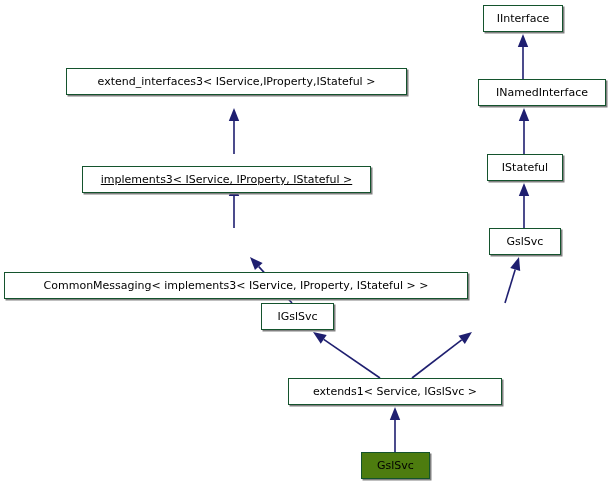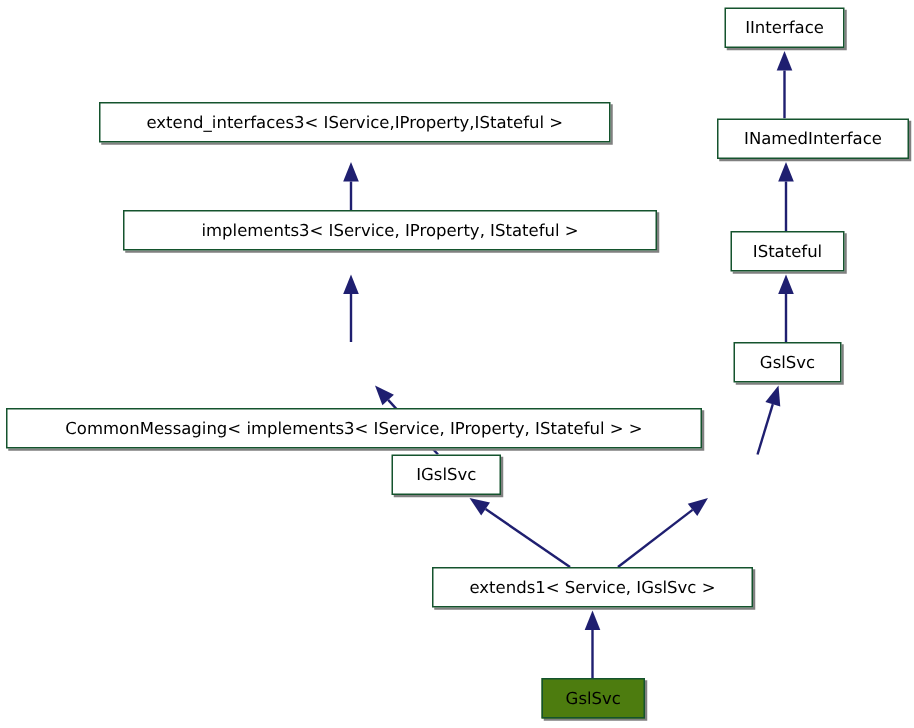--- a/index.html
+++ b/index.html
@@ -95,21 +95,21 @@
     </svg>
 <div class="node" style="left: 483px; top: 5px; width: 80px; height: 27px;">
       <span class="node-label">IInterface</span>
     </div>
     <div class="node" style="left: 462px; top: 79px; width: 128px; height: 27px; margin-left: 16px;">
       <span class="node-label">INamedInterface</span>
     </div>
     <div class="node" style="left: 66px; top: 68px; width: 341px; height: 27px;">
       <span class="node-label">extend_interfaces3&lt; IService,IProperty,IStateful &gt;</span>
     </div>
-    <div class="node" style="left: 82px; top: 140px; width: 356px; height: 27px;">
+    <div class="node" style="left: 82px; top: 166px; width: 289px; height: 27px; text-decoration: underline;">
       <span class="node-label">implements3&lt; IService, IProperty, IStateful &gt;</span>
     </div>
     <div class="node" style="left: 487px; top: 154px; width: 76px; height: 27px;">
       <span class="node-label">IStateful</span>
     </div>
     <div class="node" style="left: 4px; top: 228px; width: 464px; height: 27px; margin-top: 44px;">
       <span class="node-label">CommonMessaging&lt; implements3&lt; IService, IProperty, IStateful &gt; &gt;</span>
     </div>
     <div class="node" style="left: 489px; top: 228px; width: 72px; height: 27px;">
       <span class="node-label">GslSvc</span>

